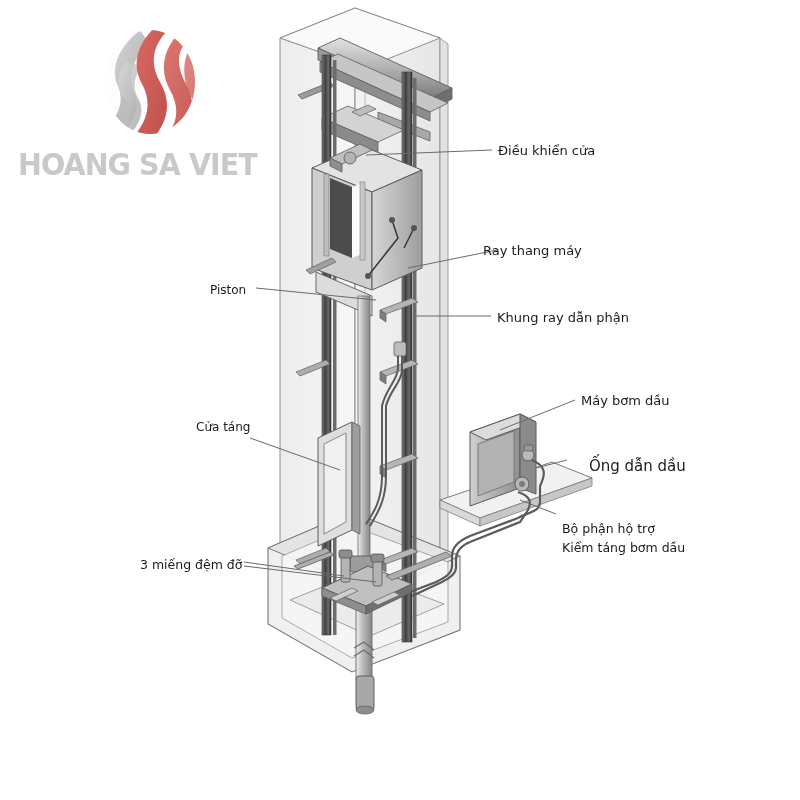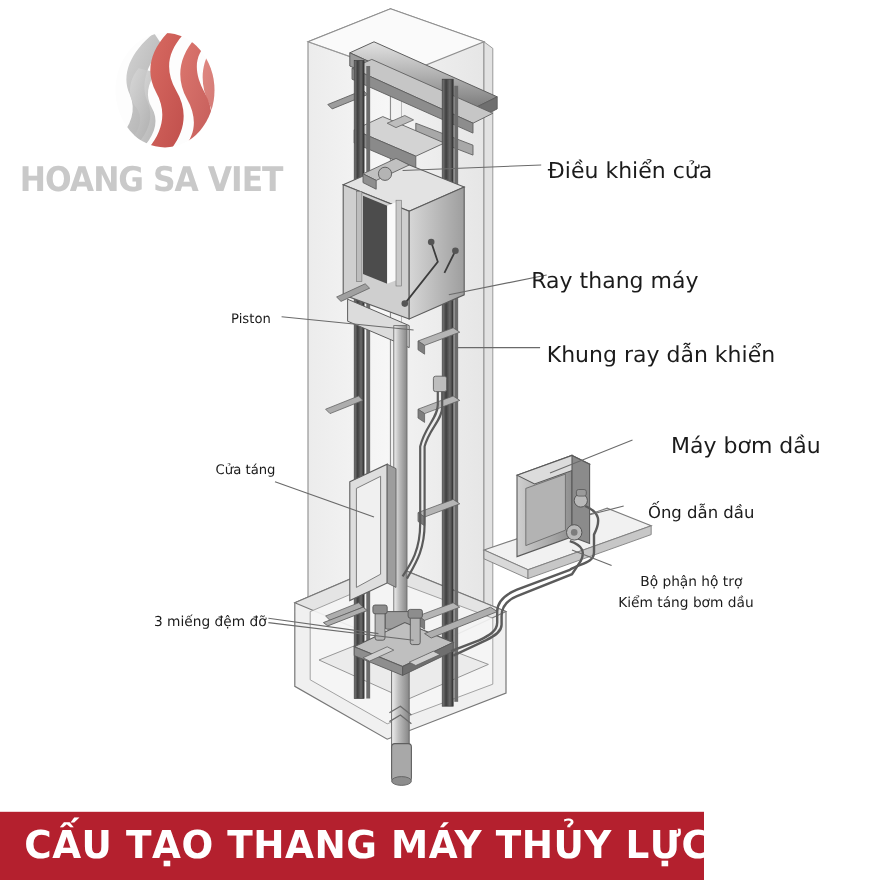--- a/index.html
+++ b/index.html
@@ -29,21 +29,21 @@
   }
 
   
   .lbl{
     position:absolute;
     color:#1b1b1b;
     font-family:"DejaVu Sans", sans-serif;
     white-space:pre;
     line-height:1.28;
   }
-  .lbl.l-big{font-size:20px;}
+  .lbl.l-big{font-size:13px;}
   .lbl.l-mid{font-size:15px;}
   .lbl.l-sm{font-size:12.5px;}
   .lbl.l-xs{font-size:12px;}
 
   
   .banner{
     position:absolute;left:0;bottom:0;width:640px;height:62px;
     background:#b4202e;
     display:flex;align-items:center;
   }
@@ -342,27 +342,24 @@
       <line x1="250" y1="438" x2="340" y2="470"></line>
 
       <line x1="244" y1="562" x2="344" y2="576"></line>
       <line x1="244" y1="566" x2="376" y2="582"></line>
     </g>
   </svg>
 
   <div>
     <div class="lbl l-big" style="left:498px;top:143px;">Điều khiển cửa</div>
     <div class="lbl l-big" style="left:483px;top:243px;">Ray thang máy</div>
-    <div class="lbl l-big" style="left:497px;top:310px;">Khung ray dẫn khiển</div>
-    <div class="lbl l-big" style="left:610px;top:393px;">Máy bơm dầu</div>
+    <div class="lbl l-big" style="left:497px;top:310px;">Khung ray dẫn phận</div>
+    <div class="lbl l-big" style="left:581px;top:393px;">Máy bơm dầu</div>
     <div class="lbl l-mid" style="left:573px;top:457px;margin-left:16px;">Ống dẫn dầu</div>
-    <div class="lbl l-sm" style="left:562px;top:521px;margin-left:20px;">Bộ phận hộ trợ</div>
+    <div class="lbl l-sm" style="left:562px;top:521px;">Bộ phận hộ trợ</div>
     <div class="lbl l-sm" style="left:562px;top:540px;">Kiểm táng bơm dầu</div>
     <div class="lbl l-xs" style="left:210px;top:283px;">Piston</div>
     <div class="lbl l-xs" style="left:196px;top:420px;">Cửa táng</div>
     <div class="lbl l-sm" style="left:140px;top:557px;">3 miếng đệm đỡ</div>
   </div>
 
-  <div class="banner">
-    <span>CẤU TẠO THANG MÁY THỦY LỰC</span>
-  </div>
 
 </div>
 
 </body></html>

